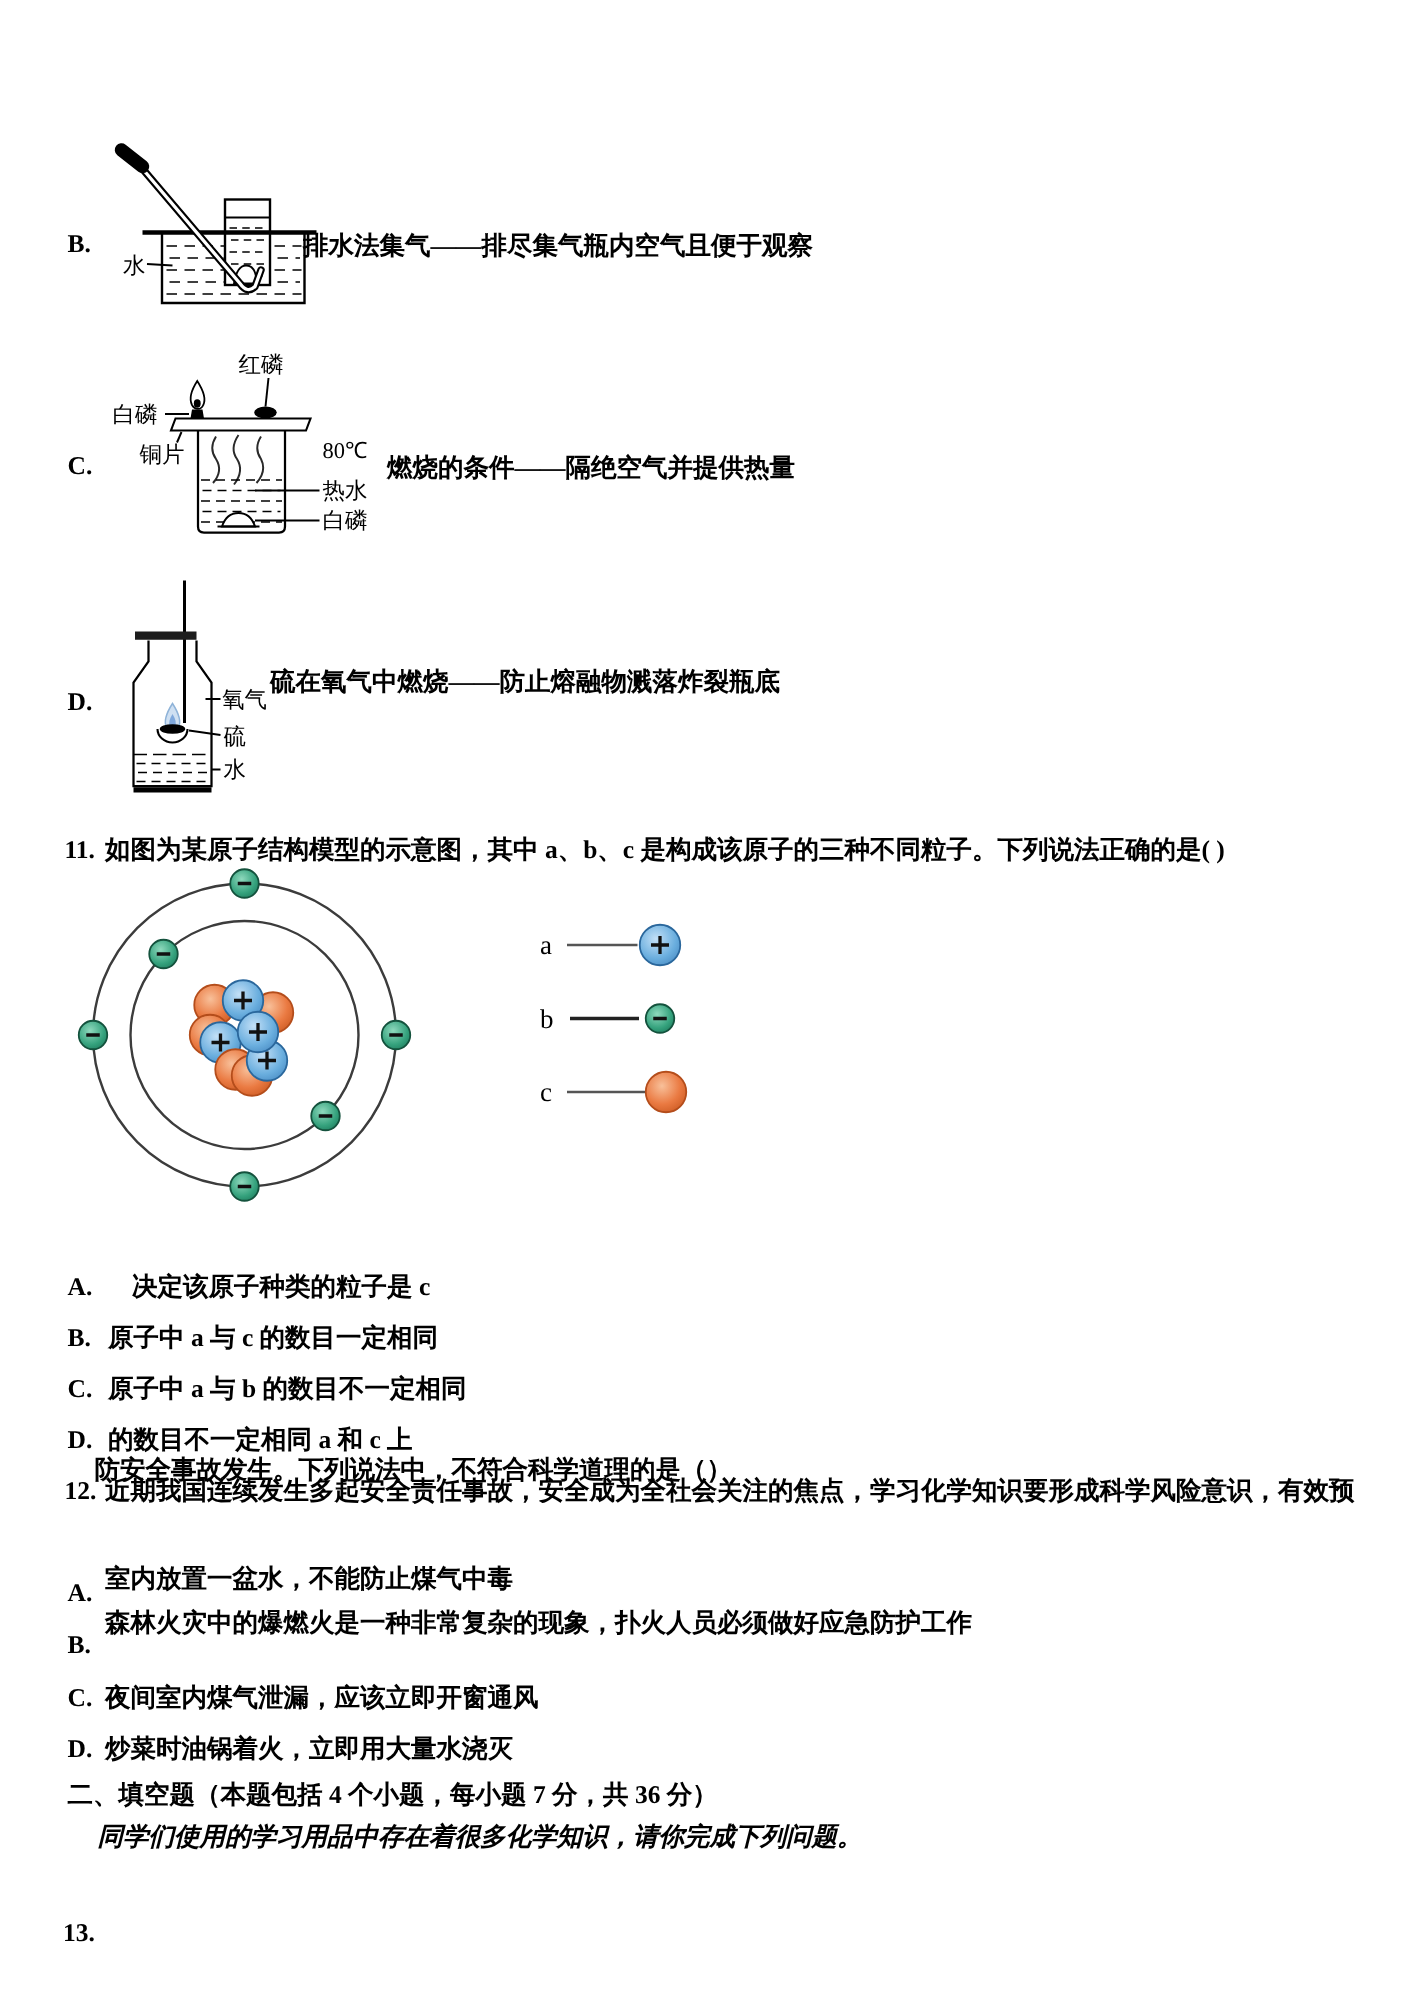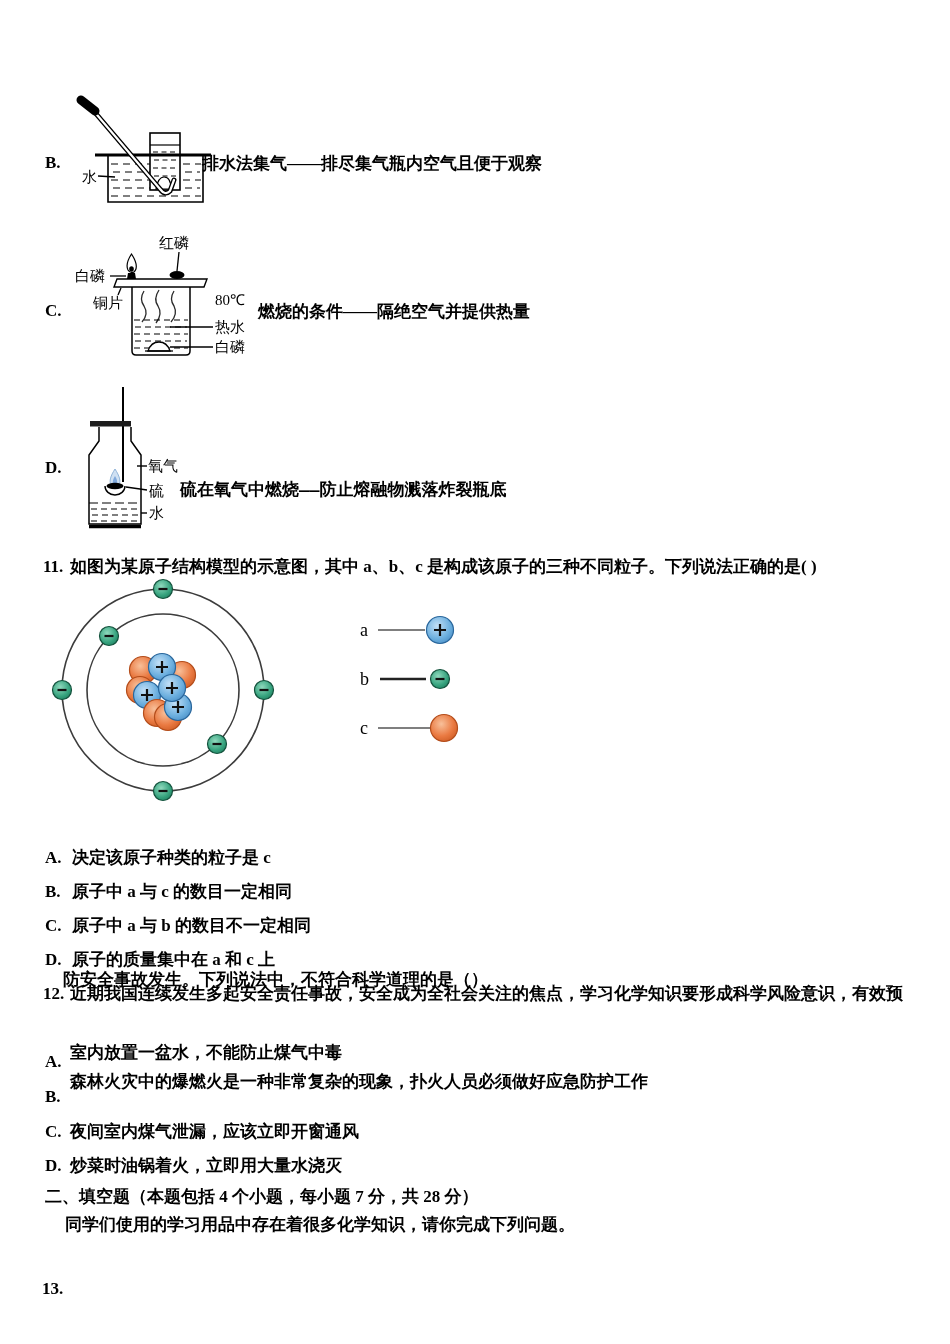--- a/index.html
+++ b/index.html
@@ -117,21 +117,21 @@
     <line x1="6" y1="136" x2="54" y2="136"></line>
   </g>
 
   <line x1="52" y1="81" x2="62" y2="81" stroke="#000" stroke-width="1.4"></line>
   <text x="63" y="86" font-size="15">氧气</text>
   <line x1="41" y1="102" x2="62" y2="105" stroke="#000" stroke-width="1.3"></line>
   <text x="64" y="111" font-size="15">硫</text>
   <line x1="56" y1="128" x2="62" y2="128" stroke="#000" stroke-width="1.4"></line>
   <text x="64" y="133" font-size="15">水</text>
 </svg>
-<div class="abs txt" style="left:180px;top:482px;font-family:Liberation Mono, monospace;">硫在氧气中燃烧——防止熔融物溅落炸裂瓶底</div>
+<div class="abs txt" style="left:180px;top:446px;">硫在氧气中燃烧——防止熔融物溅落炸裂瓶底</div>
 
 <div class="abs txt" style="left:43px;top:558px;">11.</div>
 <div class="abs txt" style="left:70px;top:558px;">如图为某原子结构模型的示意图，其中 a、b、c 是构成该原子的三种不同粒子。下列说法正确的是( )</div>
 
 <svg class="abs" style="left:40px;top:578px;" width="440" height="245" viewBox="0 0 440 245">
   <defs>
     <radialGradient id="gp" cx="40%" cy="35%" r="75%">
       <stop offset="0%" stop-color="#c3e0f7"></stop>
       <stop offset="65%" stop-color="#6aaede"></stop>
       <stop offset="100%" stop-color="#4a8cc4"></stop>
@@ -192,36 +192,36 @@
     <line x1="340" y1="101" x2="386" y2="101" stroke="#222" stroke-width="2.4"></line>
     <use href="#electron" x="400" y="101"></use>
 
     <text x="320" y="156" font-size="18">c</text>
     <line x1="338" y1="150" x2="390" y2="150" stroke="#555" stroke-width="1.6"></line>
     <use href="#neutron" x="404" y="150"></use>
   </g>
 </svg>
 
 <div class="abs txt" style="left:45px;top:849px;">A.</div>
-<div class="abs txt" style="left:72px;top:849px;">决定该原子种类的粒子是 c</div>
+<div class="abs txt" style="left:88px;top:849px;">决定该原子种类的粒子是 c</div>
 <div class="abs txt" style="left:45px;top:883px;">B.</div>
 <div class="abs txt" style="left:72px;top:883px;">原子中 a 与 c 的数目一定相同</div>
 <div class="abs txt" style="left:45px;top:917px;">C.</div>
 <div class="abs txt" style="left:72px;top:917px;">原子中 a 与 b 的数目不一定相同</div>
 <div class="abs txt" style="left:45px;top:951px;">D.</div>
-<div class="abs txt" style="left:72px;top:951px;">原子的质量集中在 a 和 c 上</div>
+<div class="abs txt" style="left:72px;top:951px;">的数目不一定相同 a 和 c 上</div>
 
 <div class="abs txt" style="left:43px;top:985px;">12.</div>
 <div class="abs txt" style="left:70px;top:985px;">近期我国连续发生多起安全责任事故，安全成为全社会关注的焦点，学习化学知识要形成科学风险意识，有效预</div>
 <div class="abs txt" style="left:45px;top:971px;padding-left:18px;">防安全事故发生。下列说法中，不符合科学道理的是（）</div>
 
 <div class="abs txt" style="left:45px;top:1053px;">A.</div>
 <div class="abs txt" style="left:70px;top:1053px;margin-top:20px;">森林火灾中的爆燃火是一种非常复杂的现象，扑火人员必须做好应急防护工作</div>
 <div class="abs txt" style="left:45px;top:1088px;">B.</div>
 <div class="abs txt" style="left:70px;top:1044px;">室内放置一盆水，不能防止煤气中毒</div>
 <div class="abs txt" style="left:45px;top:1123px;">C.</div>
 <div class="abs txt" style="left:70px;top:1123px;">夜间室内煤气泄漏，应该立即开窗通风</div>
 <div class="abs txt" style="left:45px;top:1157px;">D.</div>
 <div class="abs txt" style="left:70px;top:1157px;">炒菜时油锅着火，立即用大量水浇灭</div>
 
-<div class="abs txt" style="left:45px;top:1188px;">二、填空题（本题包括 4 个小题，每小题 7 分，共 28 分）</div>
+<div class="abs txt" style="left:45px;top:1188px;">二、填空题（本题包括 4 个小题，每小题 7 分，共 36 分）</div>
 <div class="abs txt" style="left:42px;top:1280px;font-family:Liberation Serif, serif;">13.</div>
-<div class="abs txt" style="left:65px;top:1216px;">同学们使用的学习用品中存在着很多化学知识，请你完成下列问题。</div>
+<div class="abs txt" style="left:65px;top:1216px;font-style:italic;">同学们使用的学习用品中存在着很多化学知识，请你完成下列问题。</div>
 
 </body></html>

